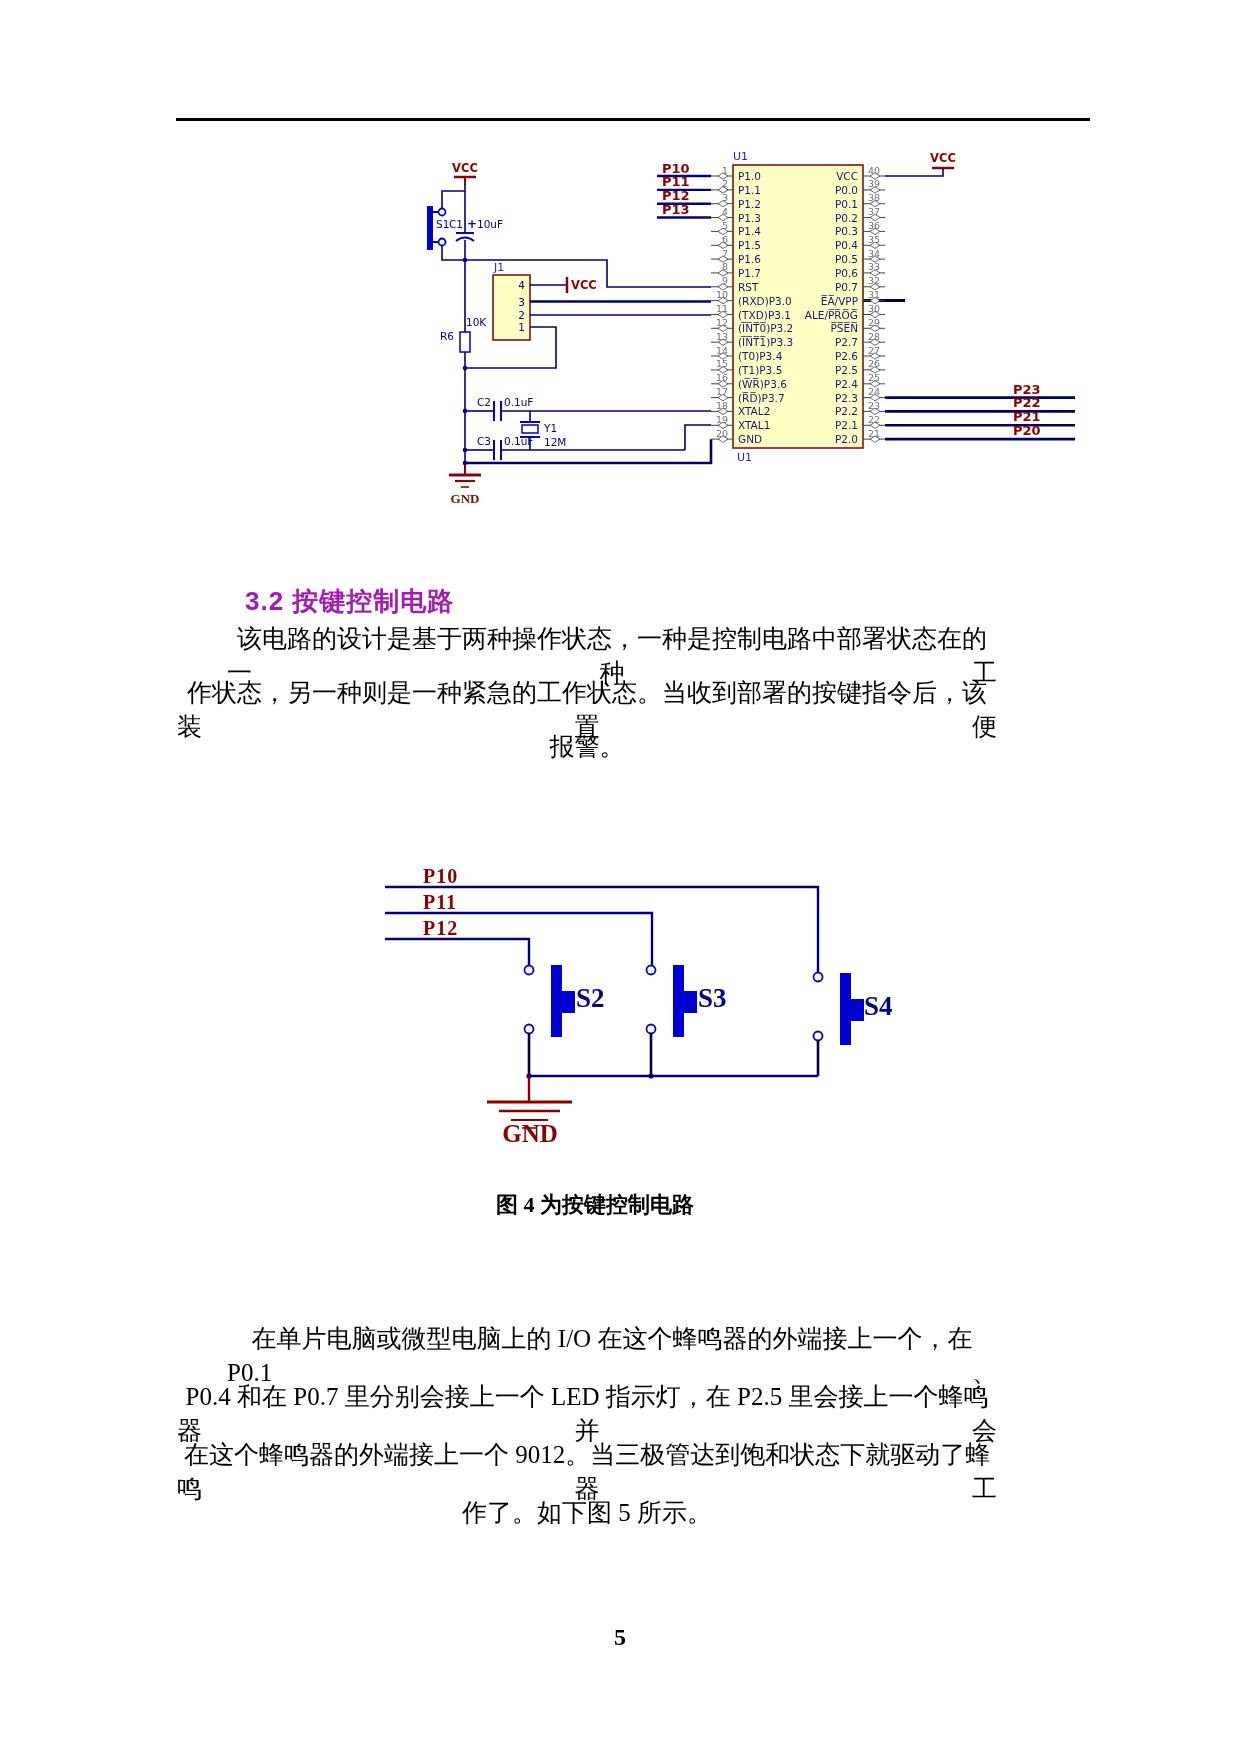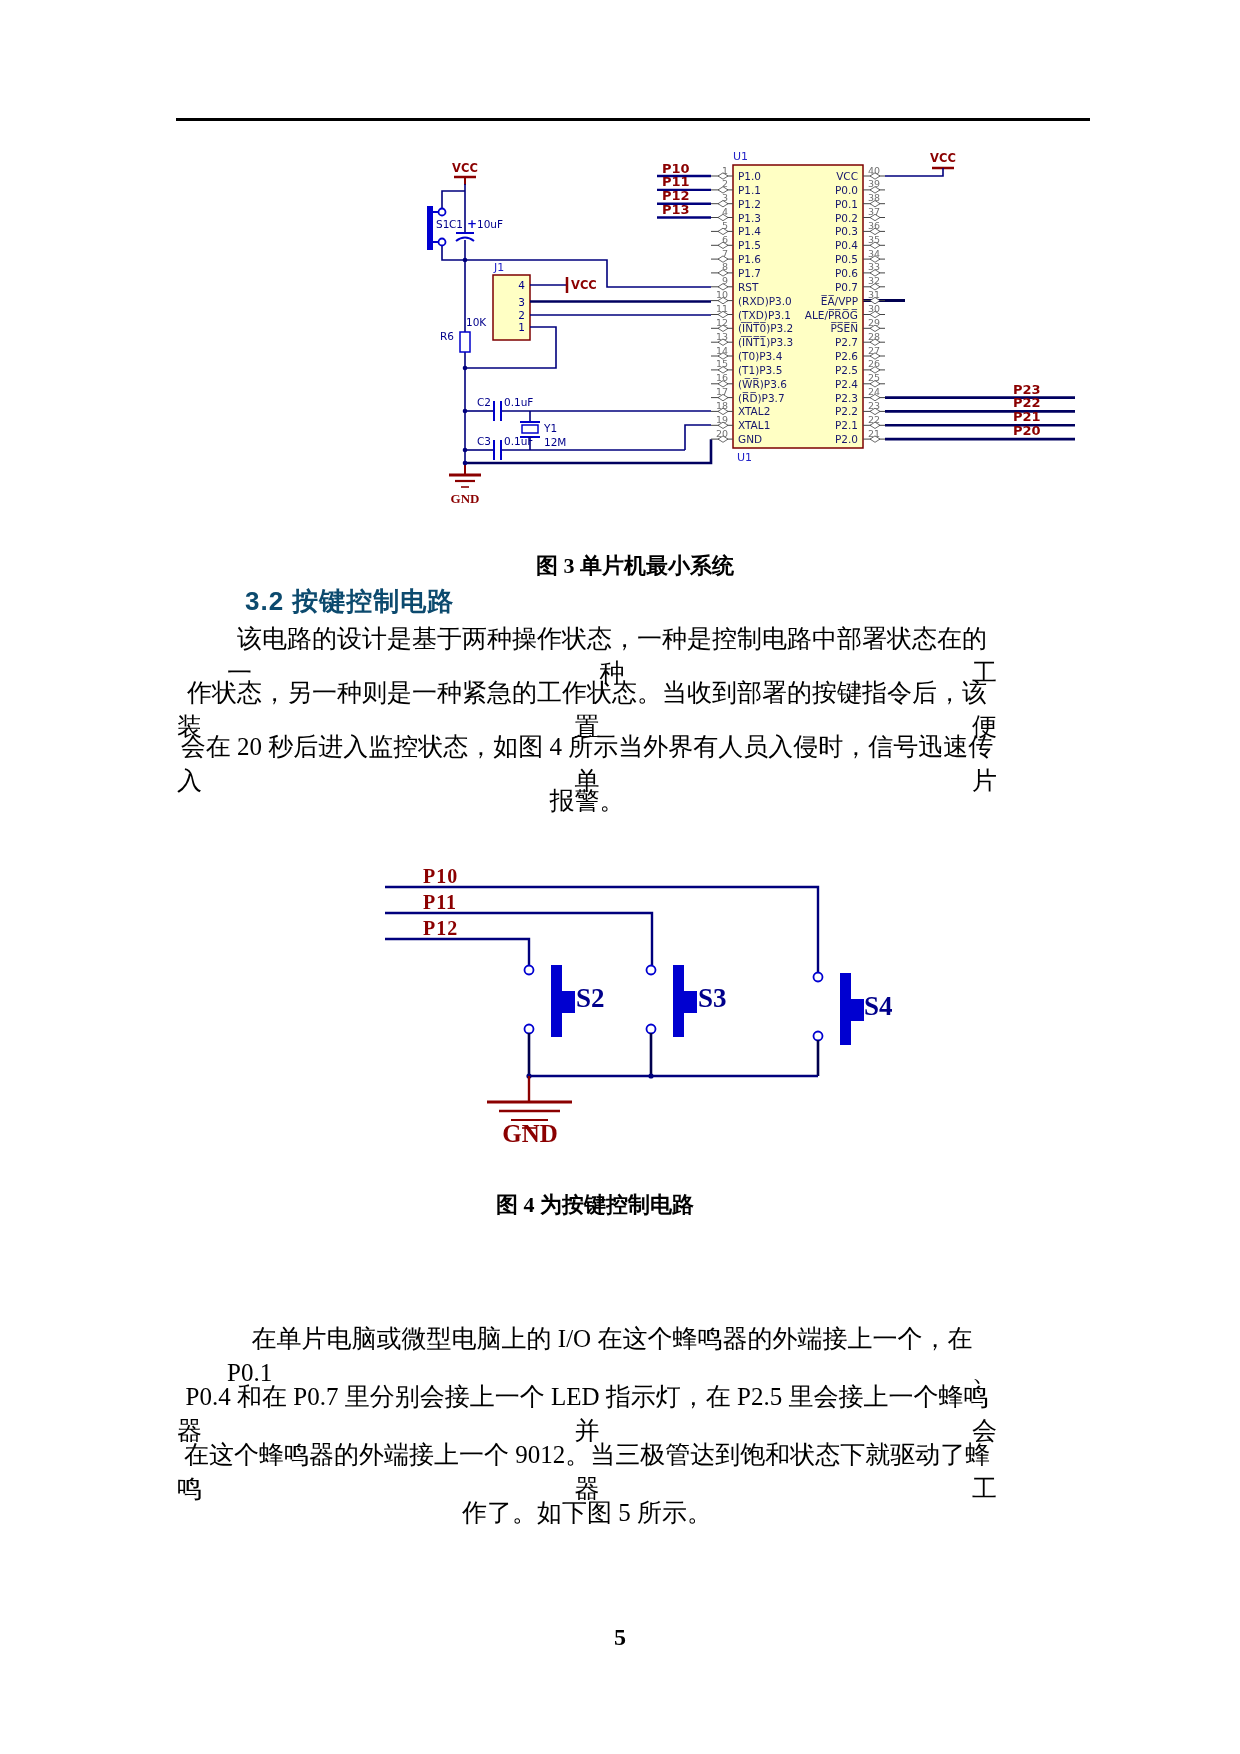--- a/index.html
+++ b/index.html
@@ -1,21 +1,21 @@
 <!DOCTYPE html>
 <html><head>
 <meta charset="utf-8">
 <style>
   html,body{margin:0;padding:0;background:#e8e8e8;}
   #page{position:relative;width:1240px;height:1754px;background:#ffffff;margin:0 auto;overflow:hidden;
         font-family:"Liberation Serif",serif;color:#000;}
   .rule{position:absolute;left:176px;top:118px;width:914px;height:3px;background:#000;}
   .fig{position:absolute;}
   .caption{position:absolute;text-align:center;font:700 22px "Liberation Serif",serif;color:#000;}
-  .heading{position:absolute;left:245px;font:700 26px "Liberation Sans",sans-serif;color:#0c4a6e;letter-spacing:1px;}
+  .heading{position:absolute;left:245px;font:700 26px "Liberation Sans",sans-serif;color:#a21caf;letter-spacing:1px;}
   .para{position:absolute;left:177px;width:820px;box-sizing:border-box;font-size:25px;color:#000;}
   .para .bl{height:54px;line-height:34px;padding-top:10px;box-sizing:border-box;text-align:center;}
   .para33 .bl{height:58px;line-height:34px;padding-top:12px;}
   .jl{text-align:justify;text-align-last:justify;}
   .ind{padding-left:50px;}
   .pageno{position:absolute;left:0;top:1624px;width:1240px;text-align:center;font:700 24px "Liberation Serif",serif;}
   
   svg text{font-family:"DejaVu Sans",sans-serif;}
   .w{stroke:#00007d;stroke-width:1.6;fill:none;}
   .w2{stroke:#00007d;stroke-width:2.4;fill:none;}
@@ -325,28 +325,26 @@
         <text x="643" y="265.6" font-size="13" font-weight="bold" font-family="&quot;Liberation Serif&quot;,serif" fill="#8B0000">P23</text>
         <line x1="515" y1="283.4" x2="705" y2="283.4" stroke="#000060" stroke-width="2.6"></line>
         <text x="643" y="279.4" font-size="13" font-weight="bold" font-family="&quot;Liberation Serif&quot;,serif" fill="#8B0000">P22</text>
         <line x1="515" y1="297.3" x2="705" y2="297.3" stroke="#000060" stroke-width="2.6"></line>
         <text x="643" y="293.3" font-size="13" font-weight="bold" font-family="&quot;Liberation Serif&quot;,serif" fill="#8B0000">P21</text>
         <line x1="515" y1="311.1" x2="705" y2="311.1" stroke="#000060" stroke-width="2.6"></line>
         <text x="643" y="307.1" font-size="13" font-weight="bold" font-family="&quot;Liberation Serif&quot;,serif" fill="#8B0000">P20</text>
       </g>
   </svg>
 
-  <div class="caption" style="left:420px;top:551px;width:430px">图 3 单片机最小系统</div>
 
   <div class="heading" style="top:584px">3.2 按键控制电路</div>
 
   <div class="para" style="top:612px">
     <div class="bl jl ind">该电路的设计是基于两种操作状态，一种是控制电路中部署状态在的一种工</div>
     <div class="bl jl">作状态，另一种则是一种紧急的工作状态。当收到部署的按键指令后，该装置便</div>
-    <div class="bl jl">会在 20 秒后进入监控状态，如图 4 所示当外界有人员入侵时，信号迅速传入单片</div>
     <div class="bl">报警。</div>
   </div>
 
   <svg id="fig4svg" class="fig" style="left:345px;top:845px" width="740" height="300" viewBox="0 0 740 300">
     <text class="fig4net" x="78" y="38">P10</text>
     <text class="fig4net" x="78" y="64">P11</text>
     <text class="fig4net" x="78" y="90">P12</text>
 
     <path class="w2" d="M40 42 H473 V127"></path>
     <path class="w2" d="M40 68 H307 V120"></path>

